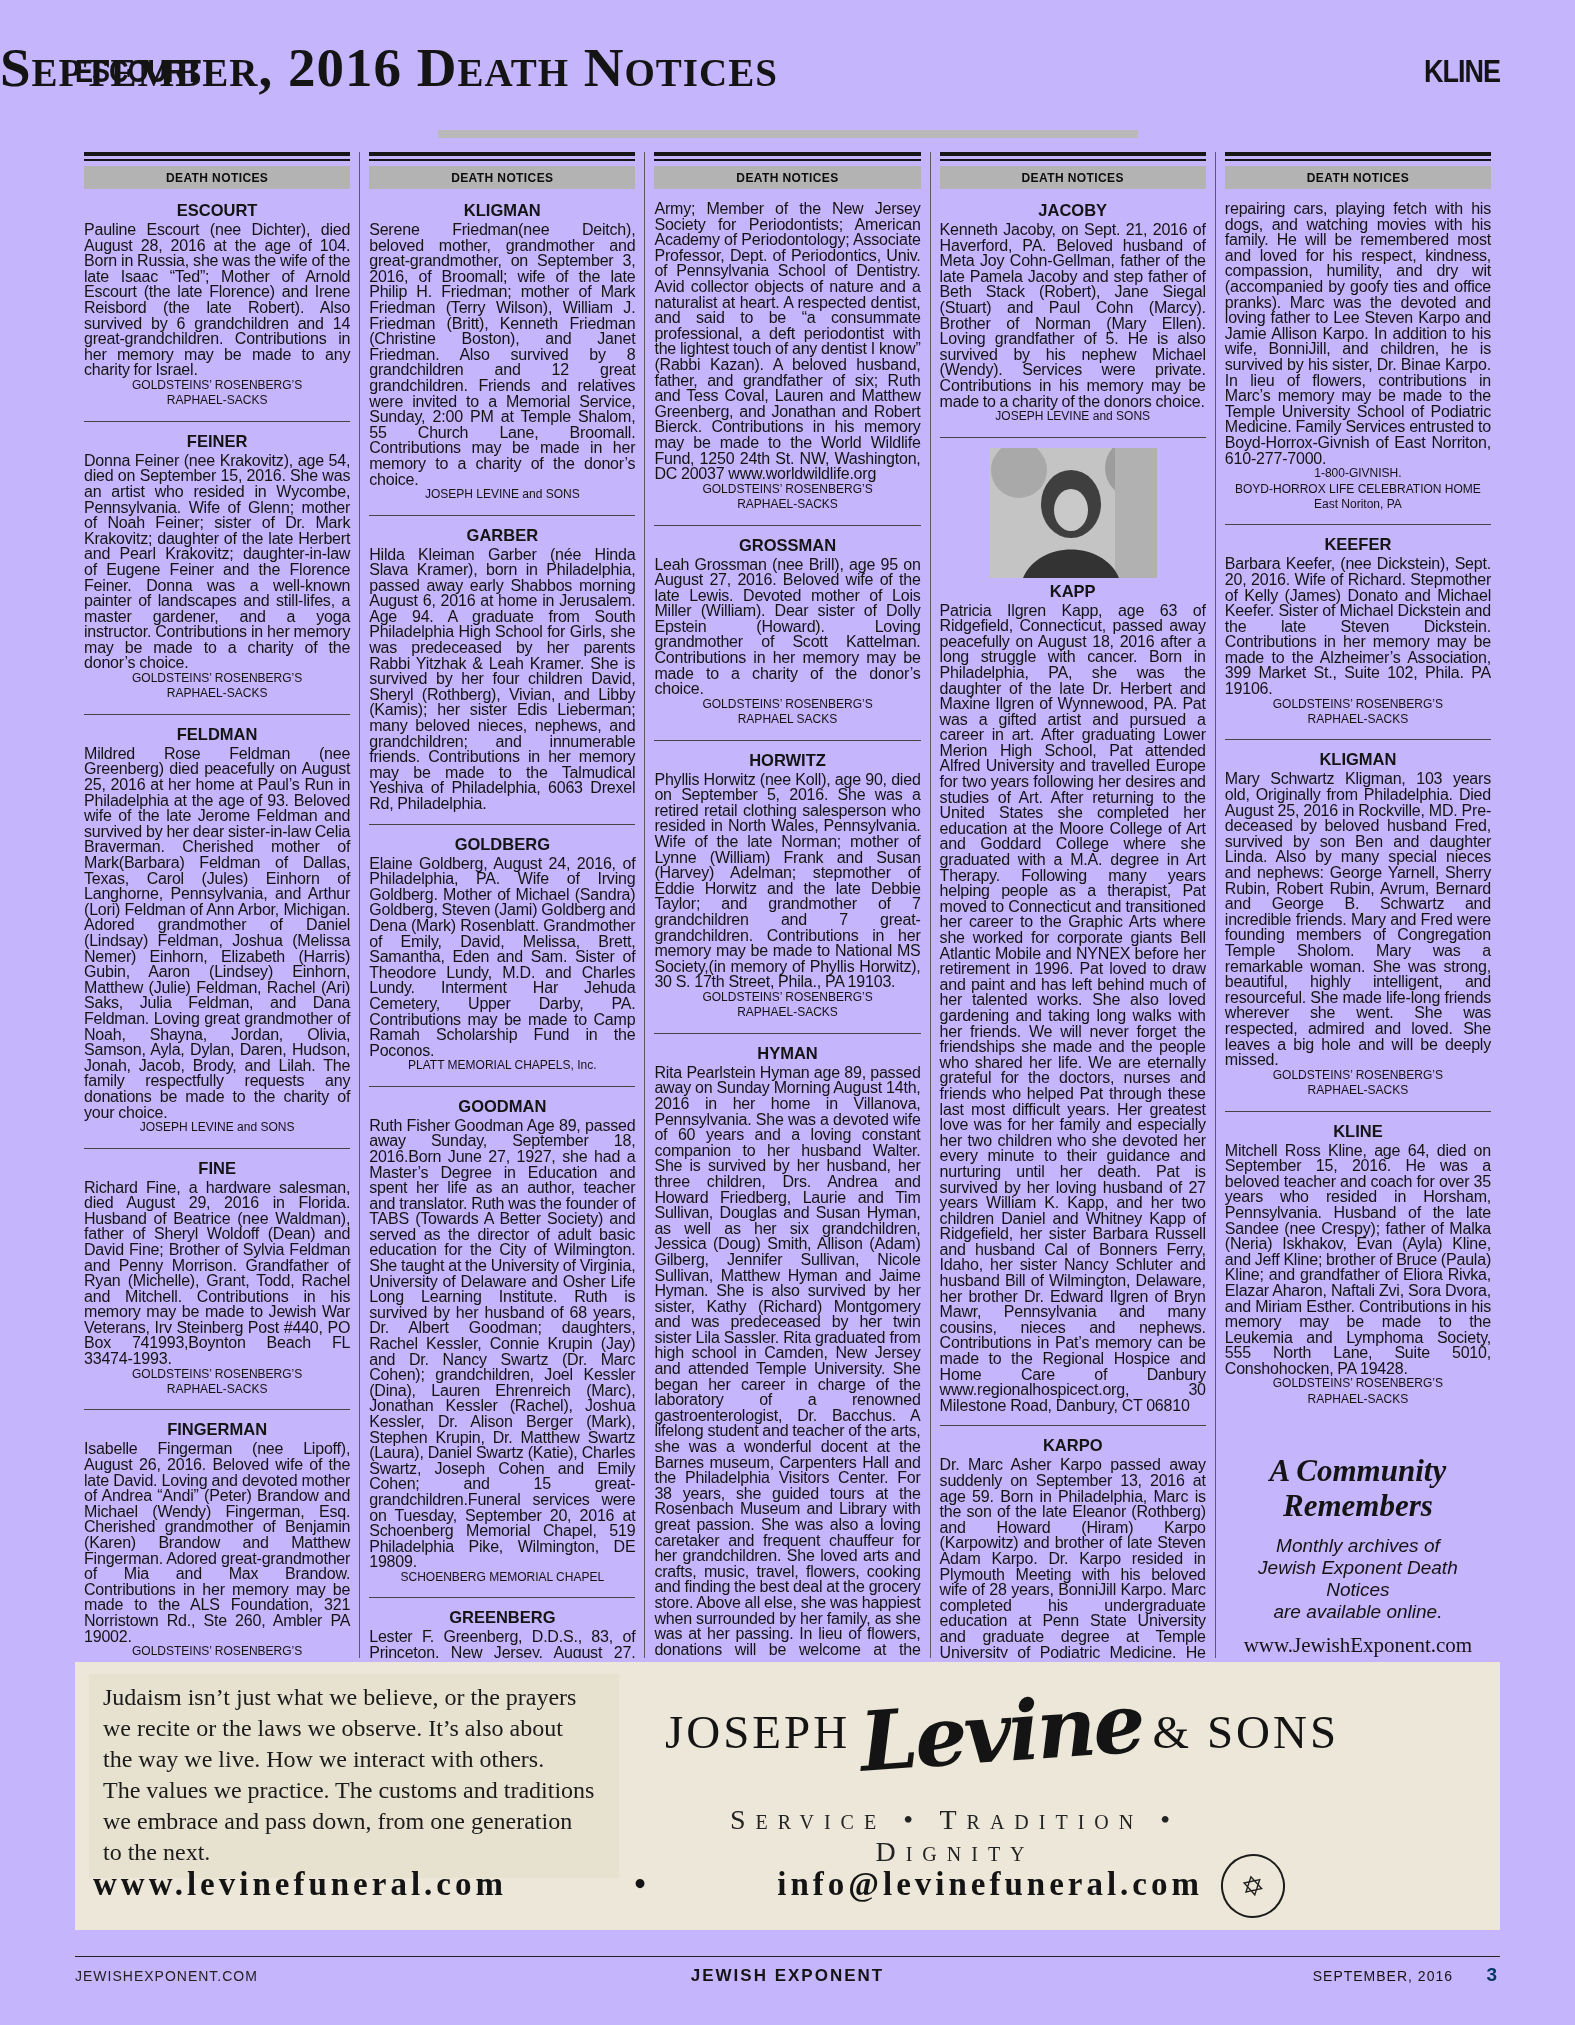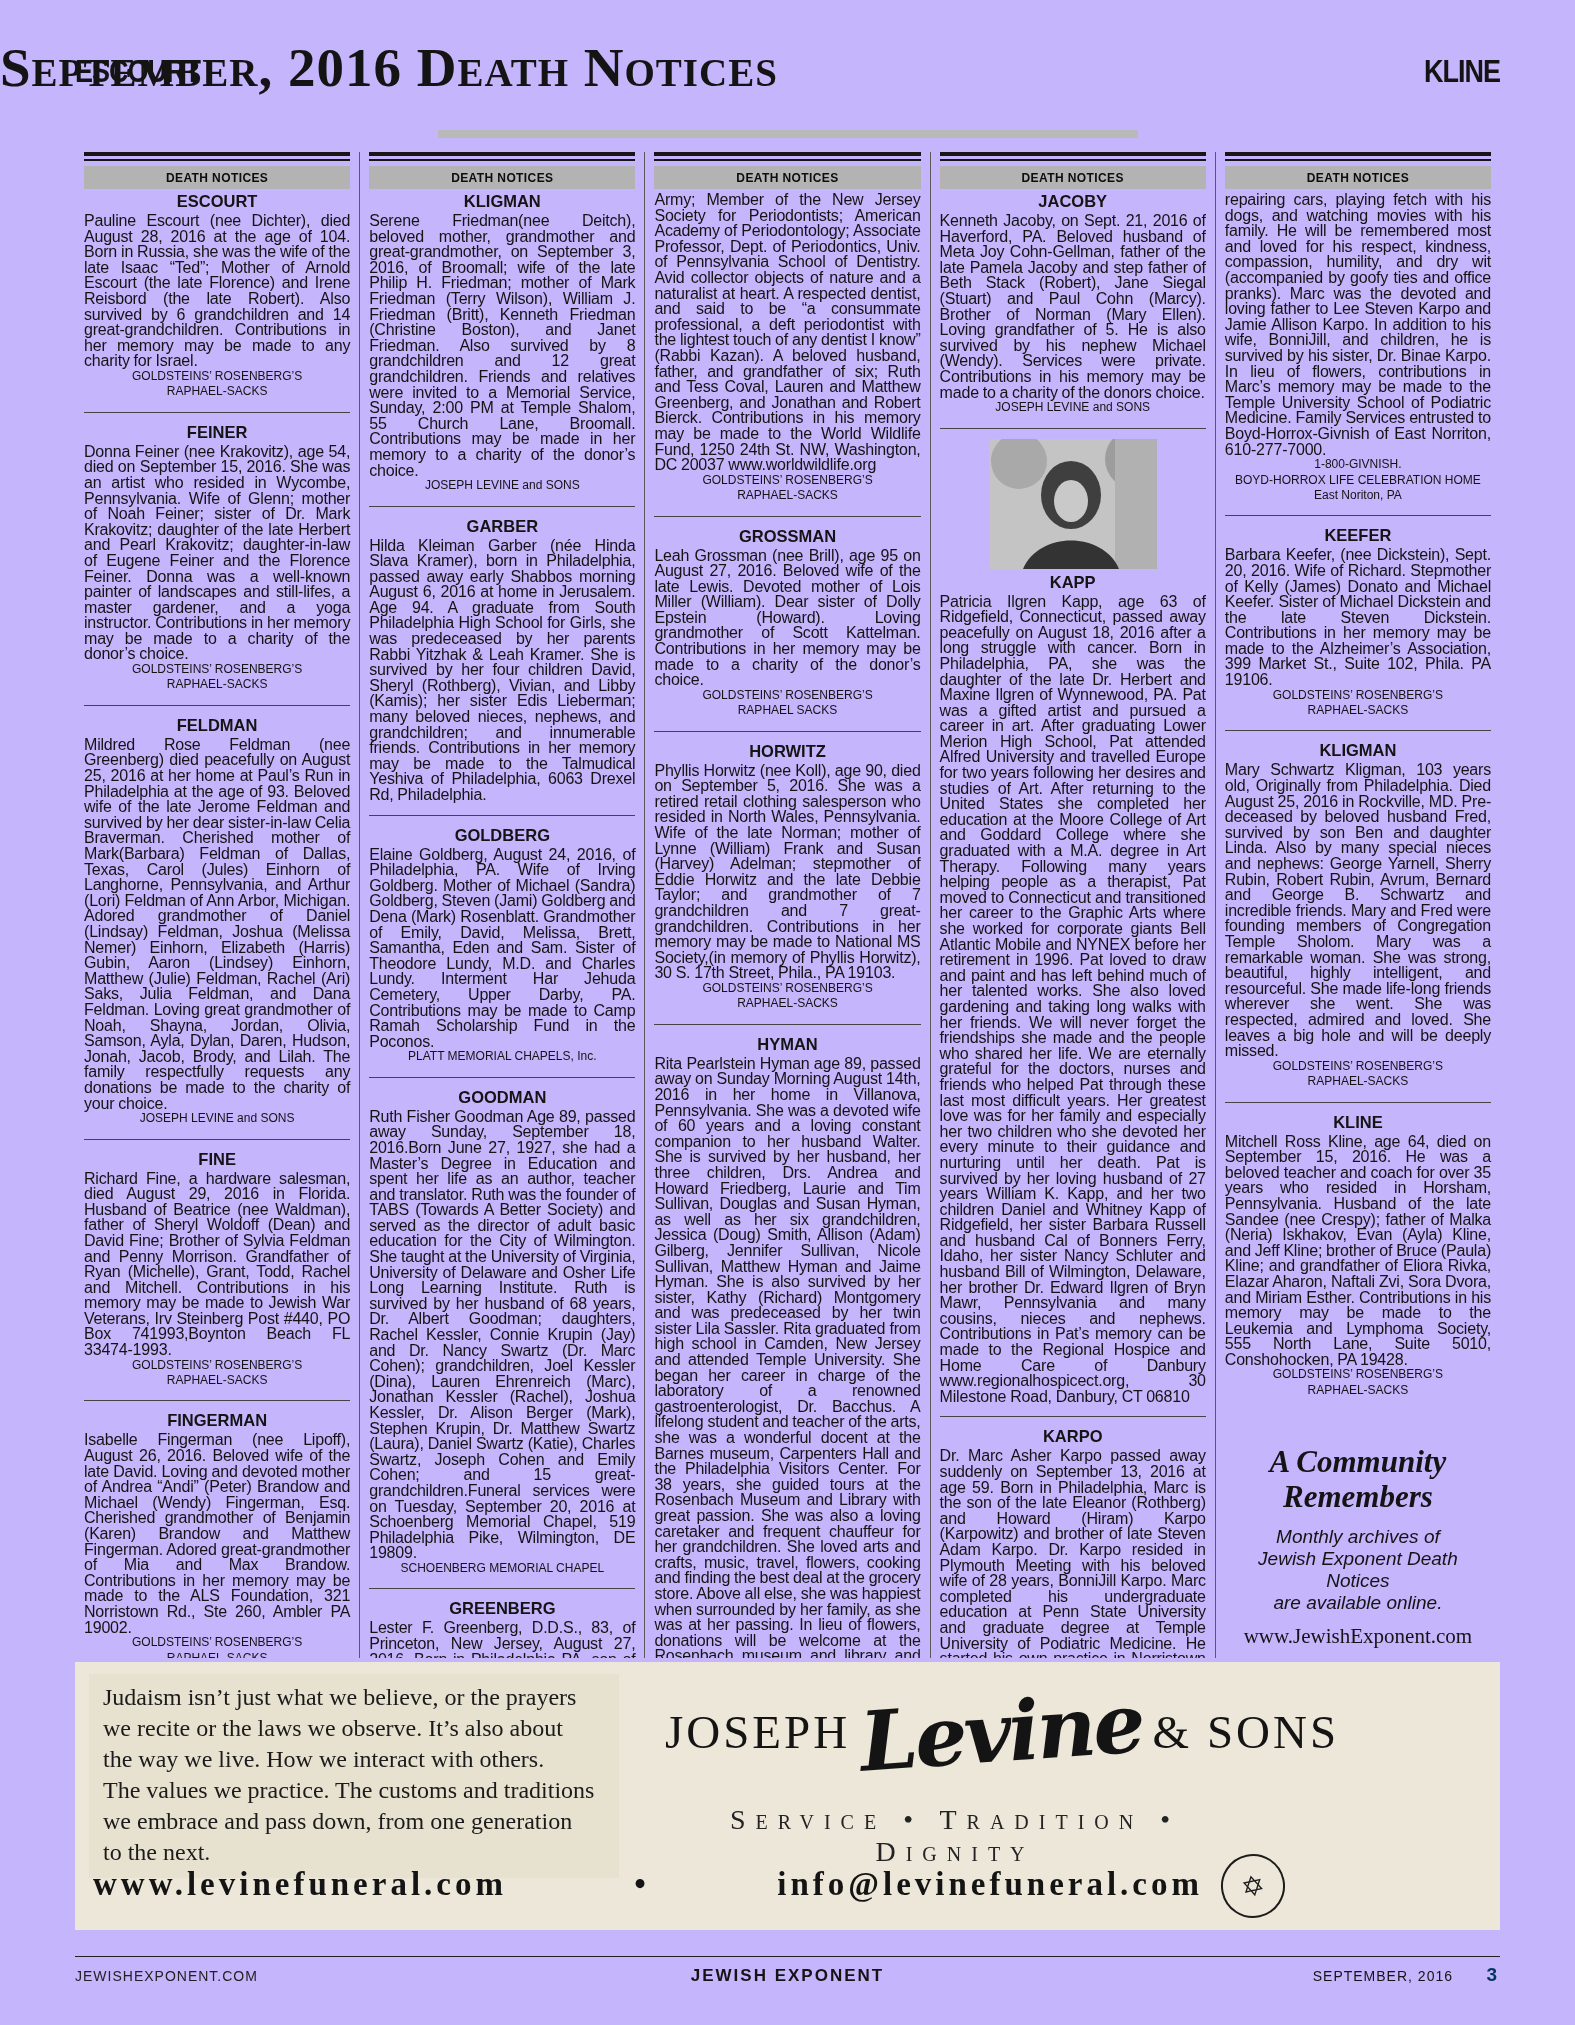--- a/index.html
+++ b/index.html
@@ -14,21 +14,21 @@
               font-family:"Liberation Serif",serif;font-weight:bold;font-size:55px;
               font-variant:small-caps;letter-spacing:1px;}
   .title-underline{position:absolute;top:130px;left:50%;transform:translateX(-50%);
                    width:700px;height:8px;background:#b9b9b9;}
   
   .columns{position:absolute;top:152px;left:75px;width:1425px;height:1506px;display:flex;}
   .col{flex:1 1 0;padding:0 9px;overflow:hidden;}
   .col + .col{border-left:1px solid #5a5a5a;}
   .rule-thick{height:4px;background:#161616;}
   .rule-thin{height:2px;background:#161616;margin-top:3px;}
-  .col-head-label{margin-top:5px;margin-bottom:3px;background:#b3b3b3;color:#0d0d0d;
+  .col-head-label{margin-top:5px;margin-bottom:12px;background:#b3b3b3;color:#0d0d0d;
                   font-weight:bold;font-size:12px;text-align:center;padding:5px 0 4px;
                   letter-spacing:0.4px;}
   .nname{text-align:center;font-weight:bold;font-size:16.5px;margin:3px 0 2px;}
   .nbody{font-size:16px;line-height:15.6px;text-align:justify;letter-spacing:-0.2px;
          word-spacing:-0.4px;}
   .ncredit{font-size:12px;line-height:15.4px;text-align:center;}
   .sep{border-top:1.5px solid #444;margin:12px 0 10px;}
   .photo{width:168px;margin:2px auto 4px;line-height:0;}
   .promo{text-align:center;margin:30px 0 12px;font-size:21px;line-height:28px;letter-spacing:0.4px;}
   .promo-bold{font-weight:bold;font-size:20px;line-height:30px;}

